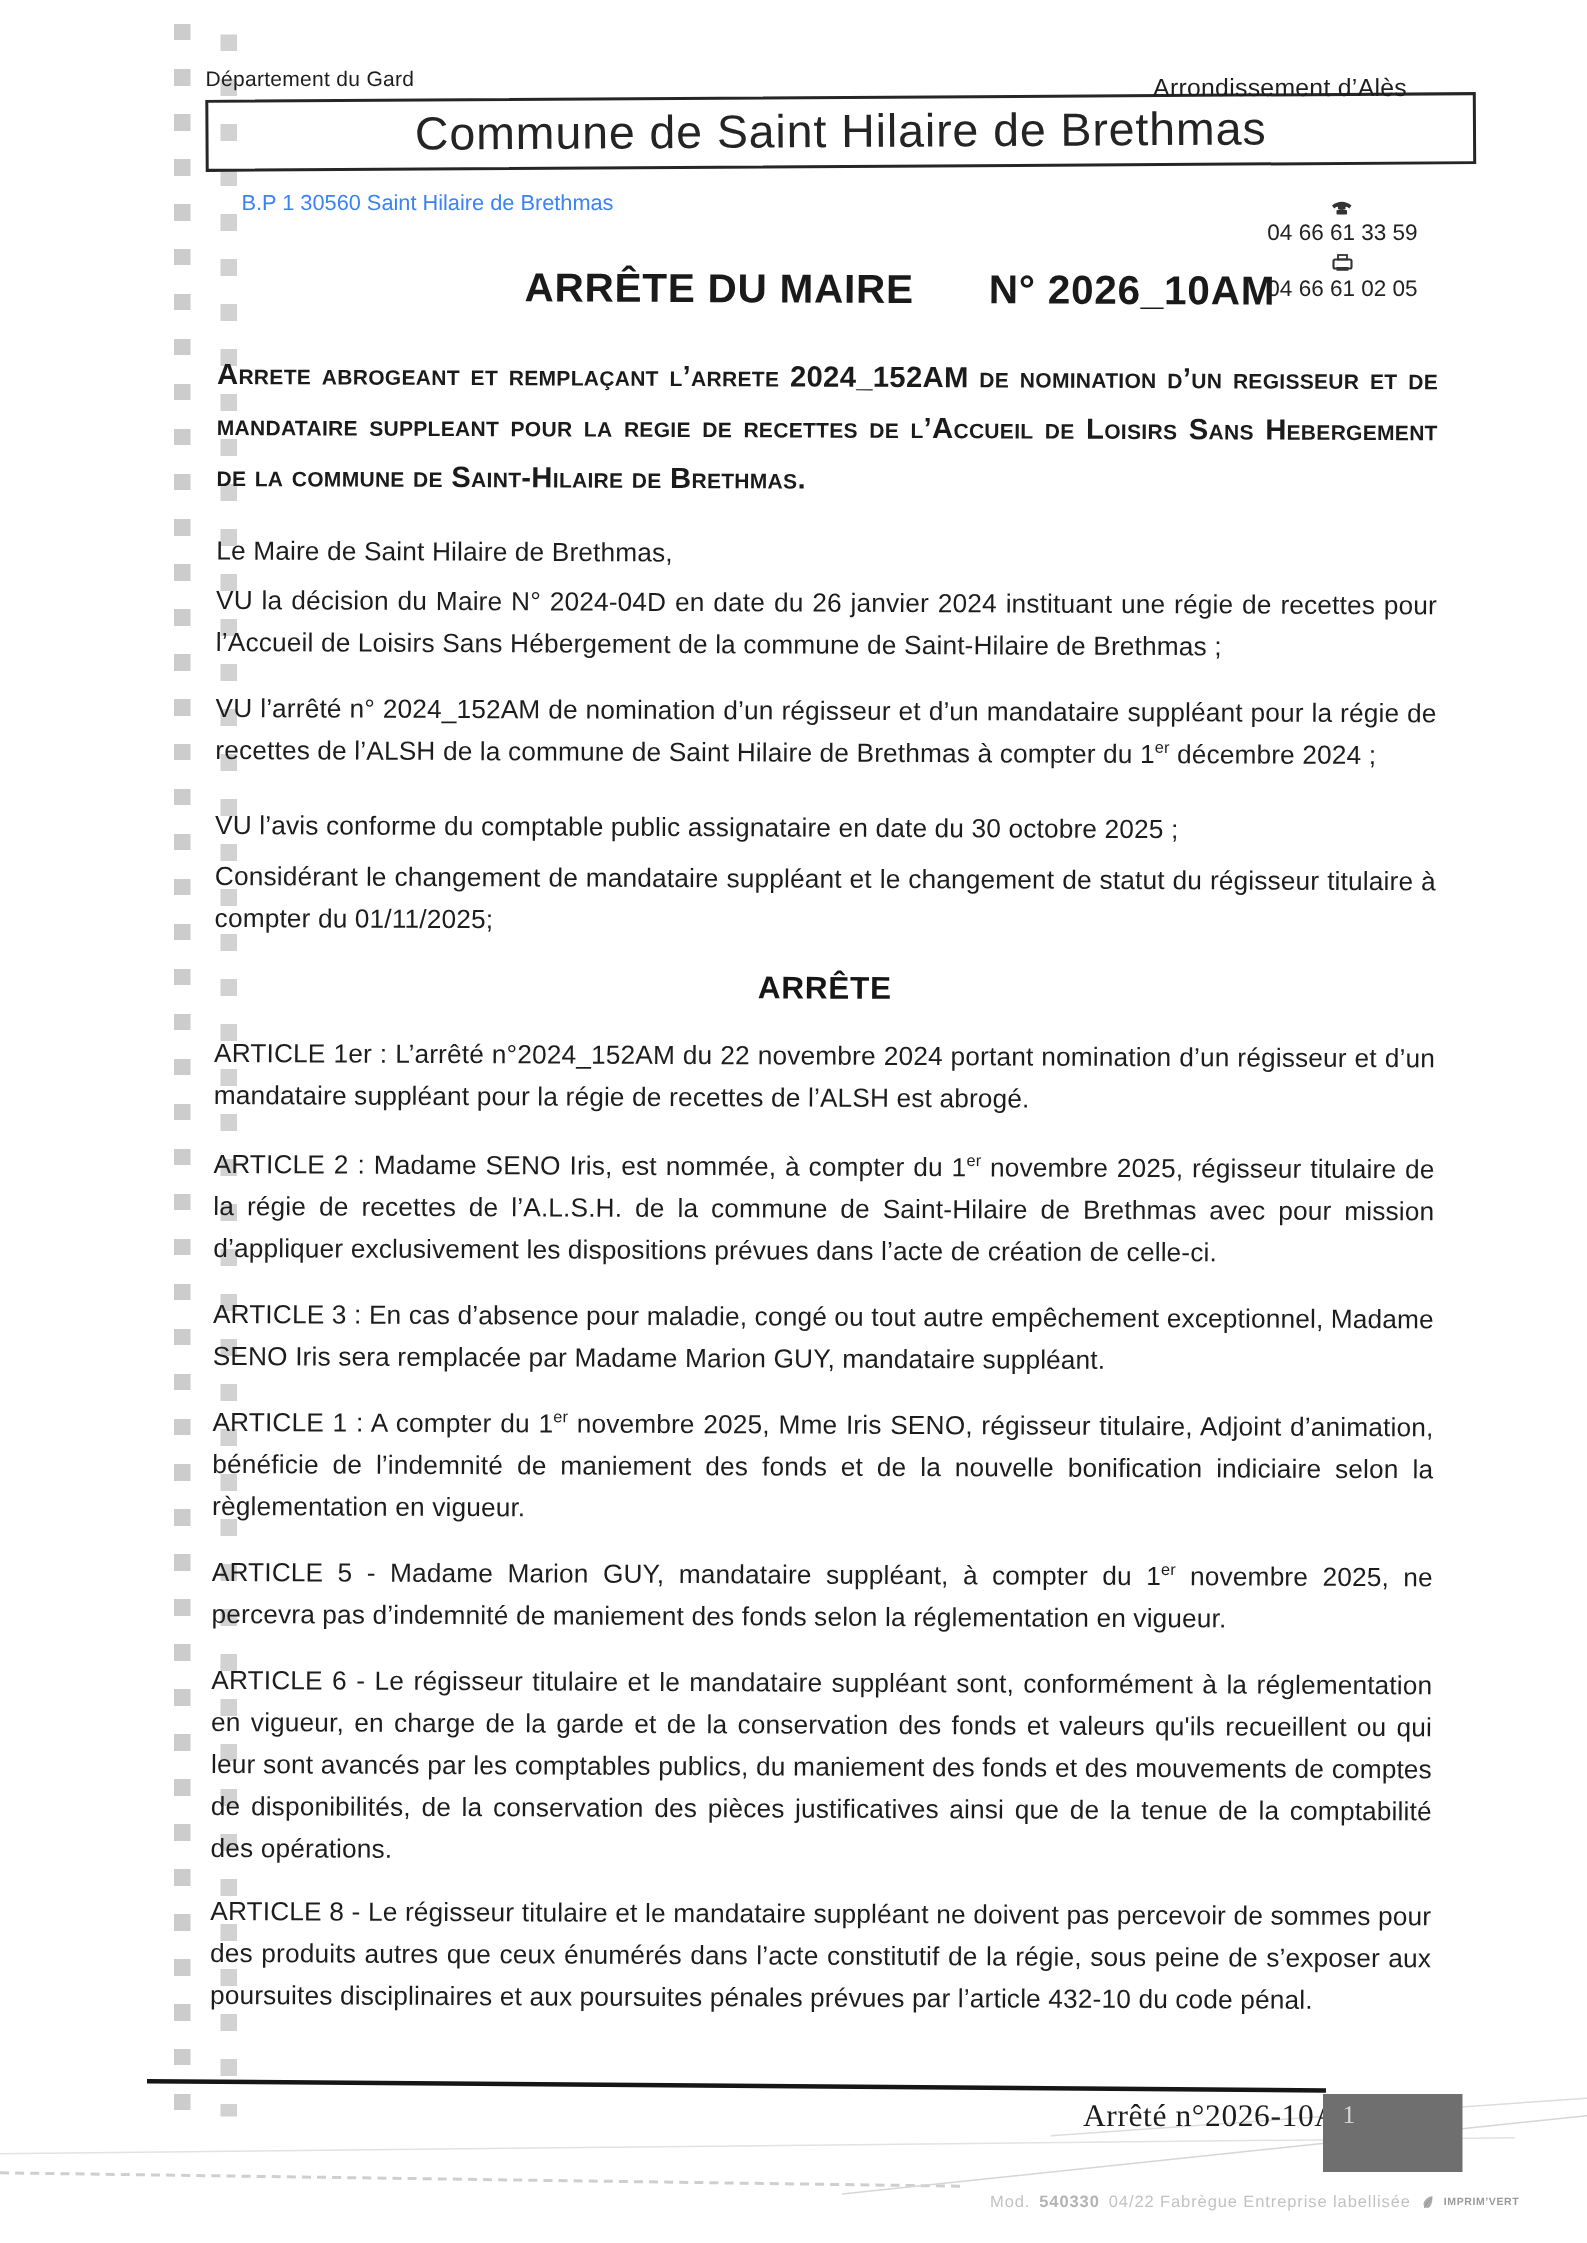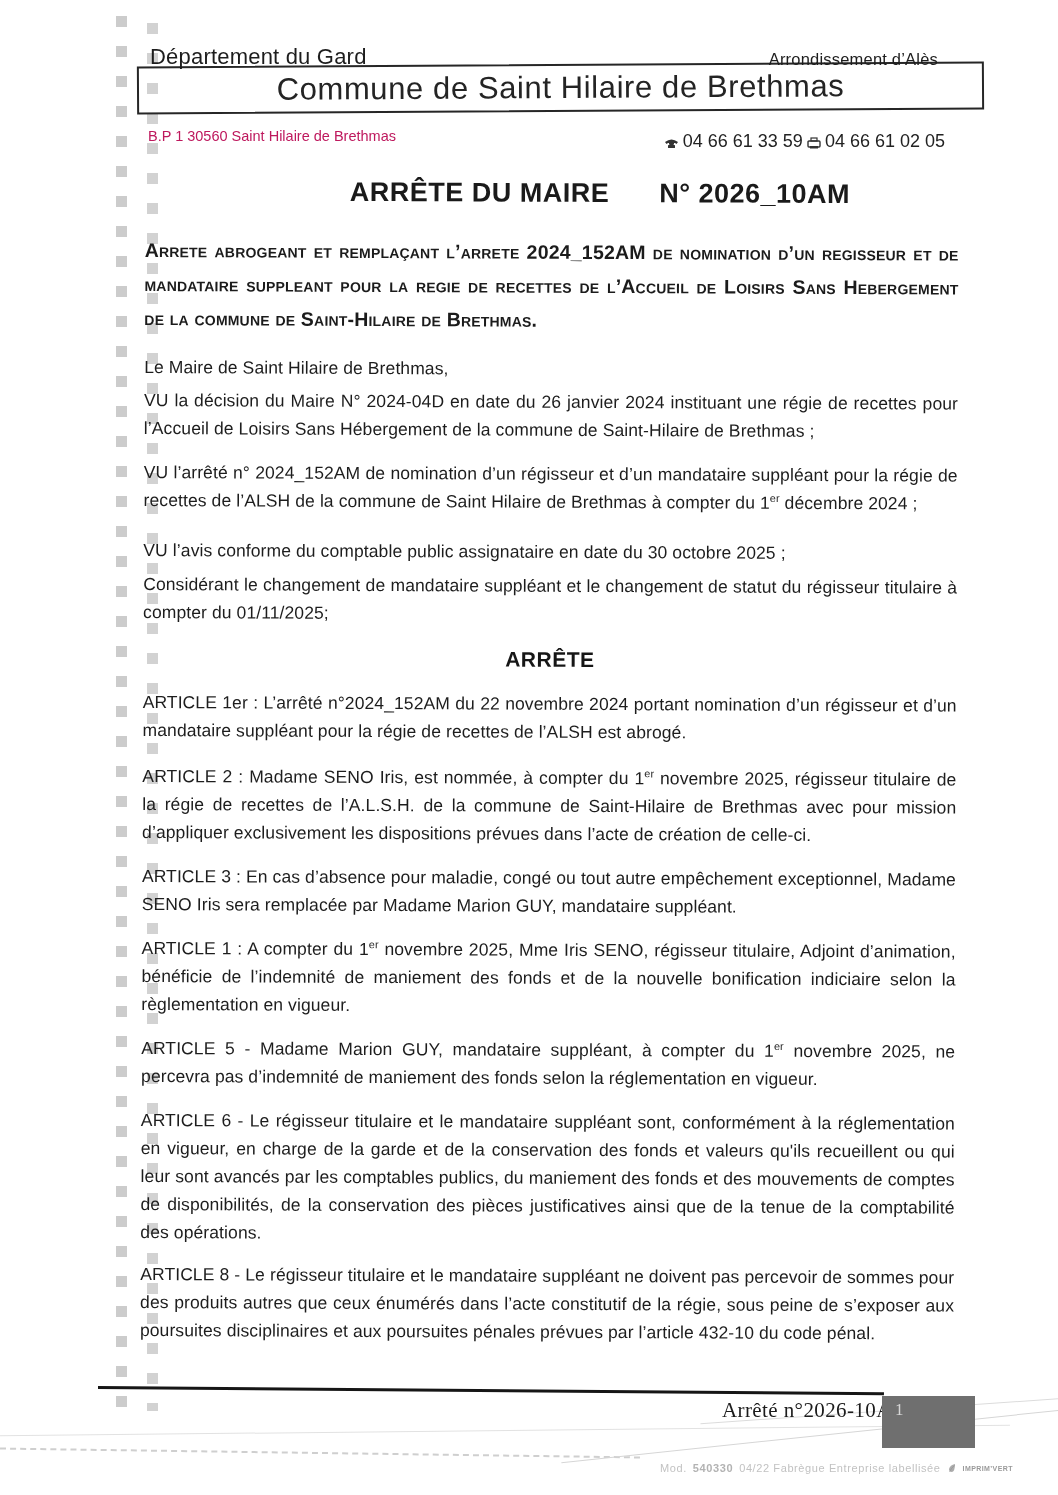--- a/index.html
+++ b/index.html
@@ -16,32 +16,32 @@
 
   
   .marks{
     position:absolute;width:11px;z-index:0;
     background:repeating-linear-gradient(to bottom,#c3c3c3 0 11px,transparent 11px 30px);
   }
   .marks.col1{left:116px;top:16px;height:1396px;opacity:.85;}
   .marks.col2{left:147px;top:23px;height:1388px;opacity:.75;}
 
   
-  .dept{position:absolute;left:150px;top:44px;font-size:22px;letter-spacing:.2px;z-index:2;}
+  .dept{position:absolute;left:137px;top:44px;font-size:14px;letter-spacing:.2px;z-index:2;}
   .arrond{position:absolute;right:120px;top:50px;font-size:16.5px;letter-spacing:.2px;z-index:2;margin-left:16px;}
   .commune-box{
     position:absolute;left:137px;top:64px;width:843px;height:44px;
     border:2px solid #262626;z-index:1;
     display:flex;align-items:center;justify-content:center;
     transform:rotate(-0.35deg);
     background:transparent;
   }
   .commune-box .t{font-size:31px;letter-spacing:.6px;color:#242424;}
-  .addr{position:absolute;left:148px;top:128px;font-size:14.5px;color:#be185d;z-index:2;}
-  .contact{position:absolute;right:113px;top:131px;font-size:18px;color:#222;z-index:2;display:flex;align-items:center;gap:4px;}
+  .addr{position:absolute;left:161px;top:128px;font-size:14.5px;color:#3b82f6;z-index:2;}
+  .contact{position:absolute;right:113px;top:131px;font-size:15px;color:#222;z-index:2;display:flex;align-items:center;gap:4px;flex-direction:column;}
   .contact .ico{display:inline-block;line-height:0;transform:translateY(1px);}
 
   
   .content{
     position:absolute;left:145px;top:176px;width:814px;z-index:2;
     transform:rotate(0.25deg);transform-origin:top left;
   }
   .h1row{display:flex;gap:50px;width:fit-content;margin:0 auto 26px auto;transform:translateX(48px);}
   .h1row .h1{font-size:27px;font-weight:700;letter-spacing:.5px;color:#1a1a1a;white-space:nowrap;}
   .subject{

